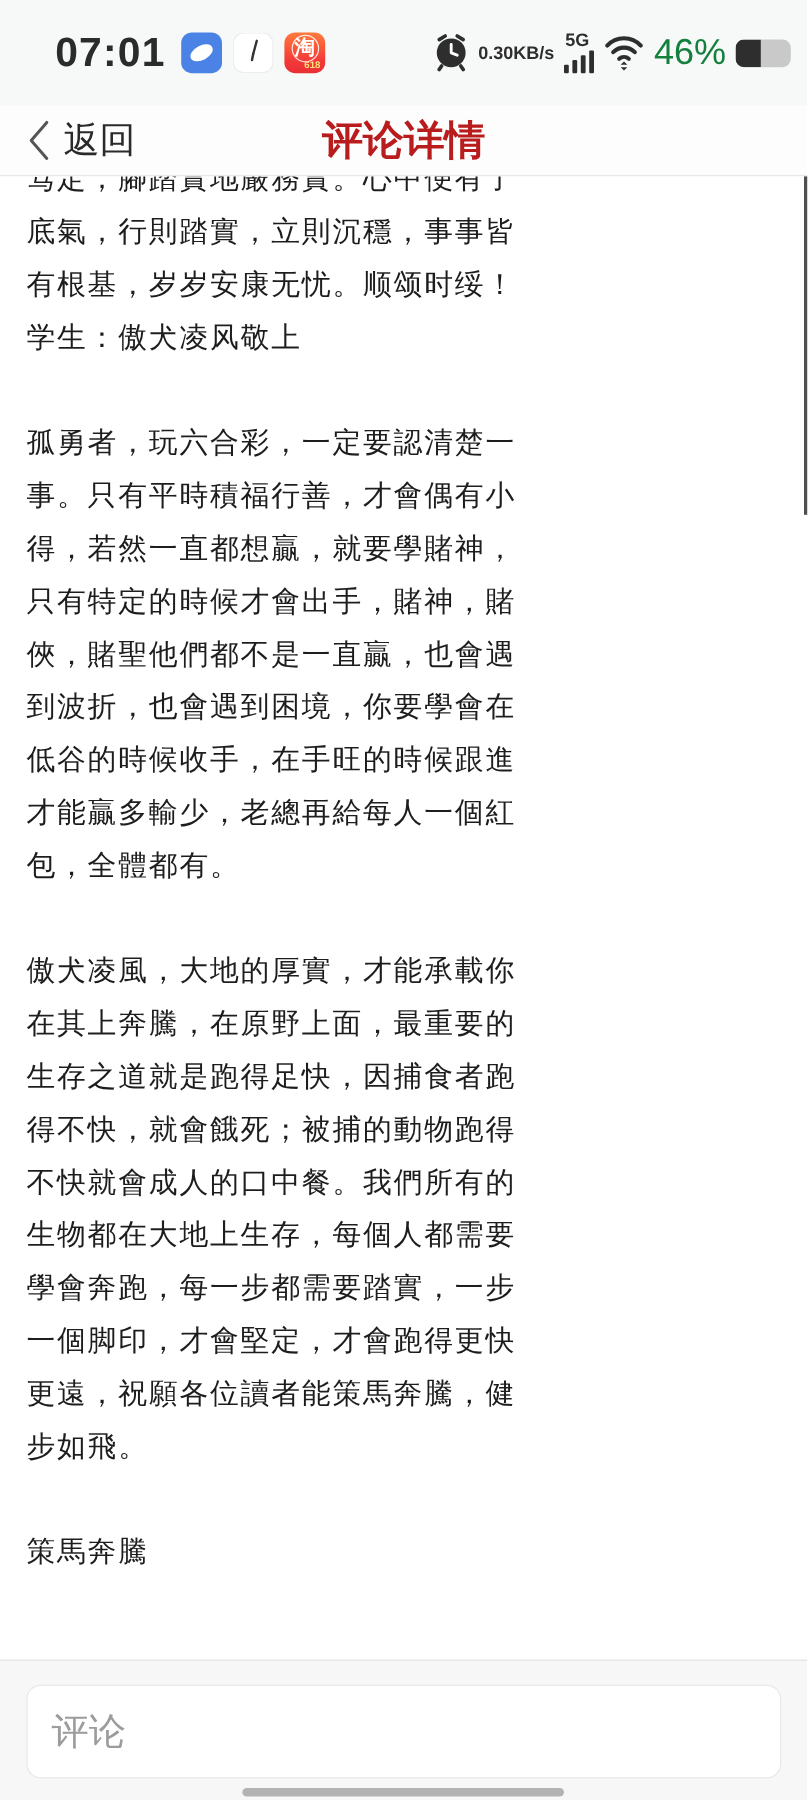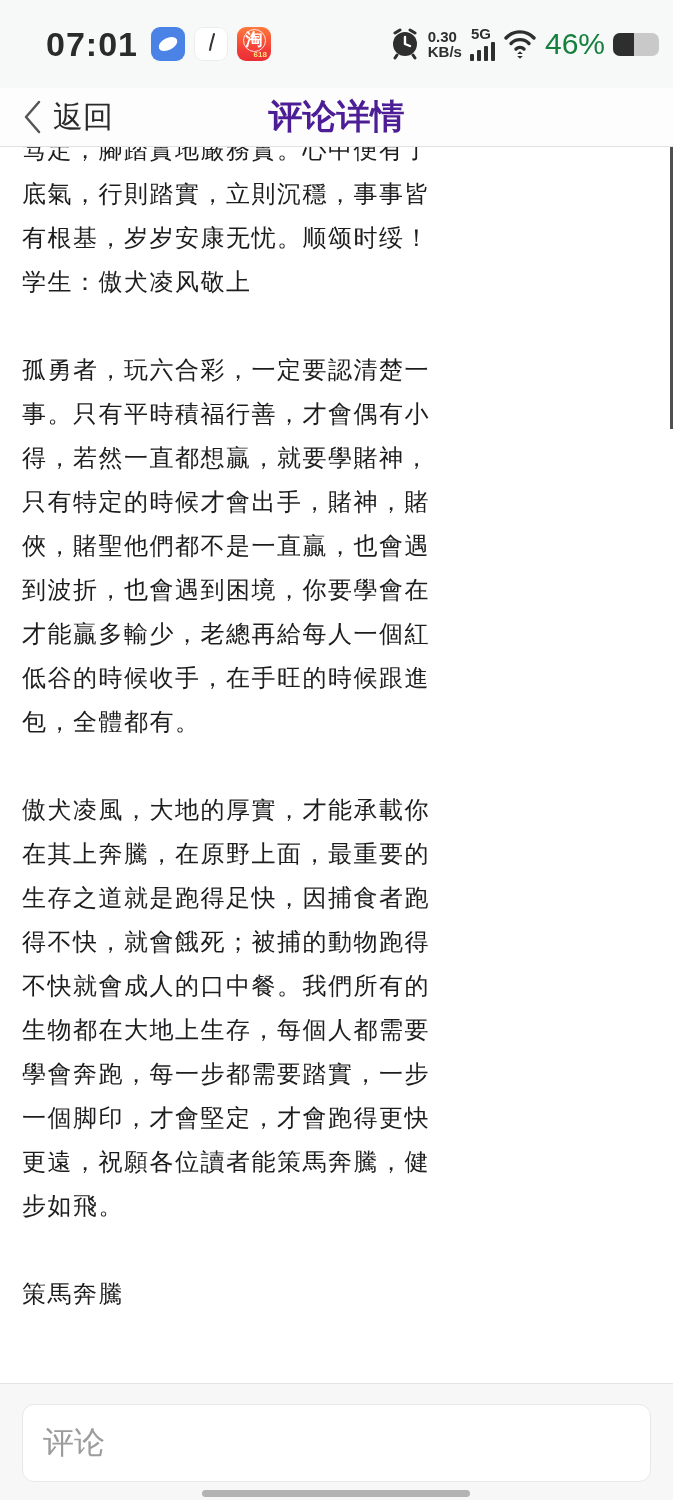--- a/index.html
+++ b/index.html
@@ -19,37 +19,37 @@
       background:#fff;border-radius:50%;transform:rotate(-28deg);}
   .icon-clockapp{background:#fff;box-shadow:0 0 0 1px #ececec inset;}
   .icon-taobao{background:linear-gradient(180deg,#ff7a3c 0%,#f23a38 70%,#e82e35 100%);}
   .icon-taobao .tao{position:absolute;top:3px;left:0;right:0;text-align:center;
       color:#fff;font-weight:700;font-size:17px;line-height:20px;}
   .icon-taobao .ring{position:absolute;left:6px;top:2px;width:21px;height:21px;
       border:1.5px solid rgba(255,255,255,.85);border-radius:50%;}
   .icon-taobao .badge618{position:absolute;bottom:2px;right:4px;font-size:8px;
       color:#ffe27a;font-weight:700;}
   .sb-right{display:flex;align-items:center;gap:8px;}
-  .speed{display:flex;flex-direction:column;align-items:flex-start;line-height:15px;}
+  .speed{display:flex;flex-direction:row;align-items:flex-start;line-height:15px;}
   .speed span{font-size:15px;font-weight:700;color:#2e2e2e;}
   .signal{display:flex;flex-direction:column;align-items:flex-start;justify-content:space-between;}
   .signal .gen{font-size:15px;font-weight:700;color:#2e2e2e;line-height:14px;margin-left:1px;}
   .bars{display:flex;align-items:flex-end;gap:3px;height:19px;margin-top:1px;}
   .bars i{display:block;width:4px;background:#2e2e2e;border-radius:1px;}
   .pct{font-size:30px;color:#15803d;}
   .battery{width:46px;height:23px;border-radius:7px;background:#c9c9c9;overflow:hidden;position:relative;}
   .battery .fill{position:absolute;left:0;top:0;bottom:0;width:46%;background:#2e2e2e;}
 
   
   .nav-bar{position:absolute;top:88px;left:0;width:673px;height:59px;background:#fdfdfd;
            border-bottom:1px solid #e2e2e2;box-sizing:border-box;}
   .back{position:absolute;left:22px;top:0;height:58px;display:flex;align-items:center;gap:9px;cursor:pointer;}
   .back-label{font-size:30px;color:#2a2a2a;}
   .nav-title{position:absolute;left:0;right:0;top:0;height:58px;display:flex;
-             align-items:center;justify-content:center;font-size:34px;font-weight:700;color:#4c1d95;}
+             align-items:center;justify-content:center;font-size:34px;font-weight:700;color:#b91c1c;}
 
   
   .content{position:absolute;top:147px;left:0;width:673px;height:1236px;background:#fff;
            overflow:hidden;padding:0 22px;box-sizing:border-box;}
   .lines{margin-top:-19px;}
   .text-line{font-size:24px;line-height:44px;height:44px;color:#1d1d1f;
              letter-spacing:1.5px;white-space:nowrap;}
   .scroll-thumb{position:absolute;right:0;top:147px;width:3px;height:282px;background:#4f4f4f;}
 
   
@@ -138,22 +138,22 @@
         <div class="text-line">底氣，行則踏實，立則沉穩，事事皆</div>
         <div class="text-line">有根基，岁岁安康无忧。顺颂时绥！</div>
         <div class="text-line">学生：傲犬凌风敬上</div>
         <div class="text-line">&nbsp;</div>
         <div class="text-line">孤勇者，玩六合彩，一定要認清楚一</div>
         <div class="text-line">事。只有平時積福行善，才會偶有小</div>
         <div class="text-line">得，若然一直都想贏，就要學賭神，</div>
         <div class="text-line">只有特定的時候才會出手，賭神，賭</div>
         <div class="text-line">俠，賭聖他們都不是一直贏，也會遇</div>
         <div class="text-line">到波折，也會遇到困境，你要學會在</div>
+        <div class="text-line">低谷的時候收手，在手旺的時候跟進</div>
         <div class="text-line">才能贏多輸少，老總再給每人一個紅</div>
-        <div class="text-line">低谷的時候收手，在手旺的時候跟進</div>
         <div class="text-line">包，全體都有。</div>
         <div class="text-line">&nbsp;</div>
         <div class="text-line">傲犬凌風，大地的厚實，才能承載你</div>
         <div class="text-line">在其上奔騰，在原野上面，最重要的</div>
         <div class="text-line">生存之道就是跑得足快，因捕食者跑</div>
         <div class="text-line">得不快，就會餓死；被捕的動物跑得</div>
         <div class="text-line">不快就會成人的口中餐。我們所有的</div>
         <div class="text-line">生物都在大地上生存，每個人都需要</div>
         <div class="text-line">學會奔跑，每一步都需要踏實，一步</div>
         <div class="text-line">一個脚印，才會堅定，才會跑得更快</div>

